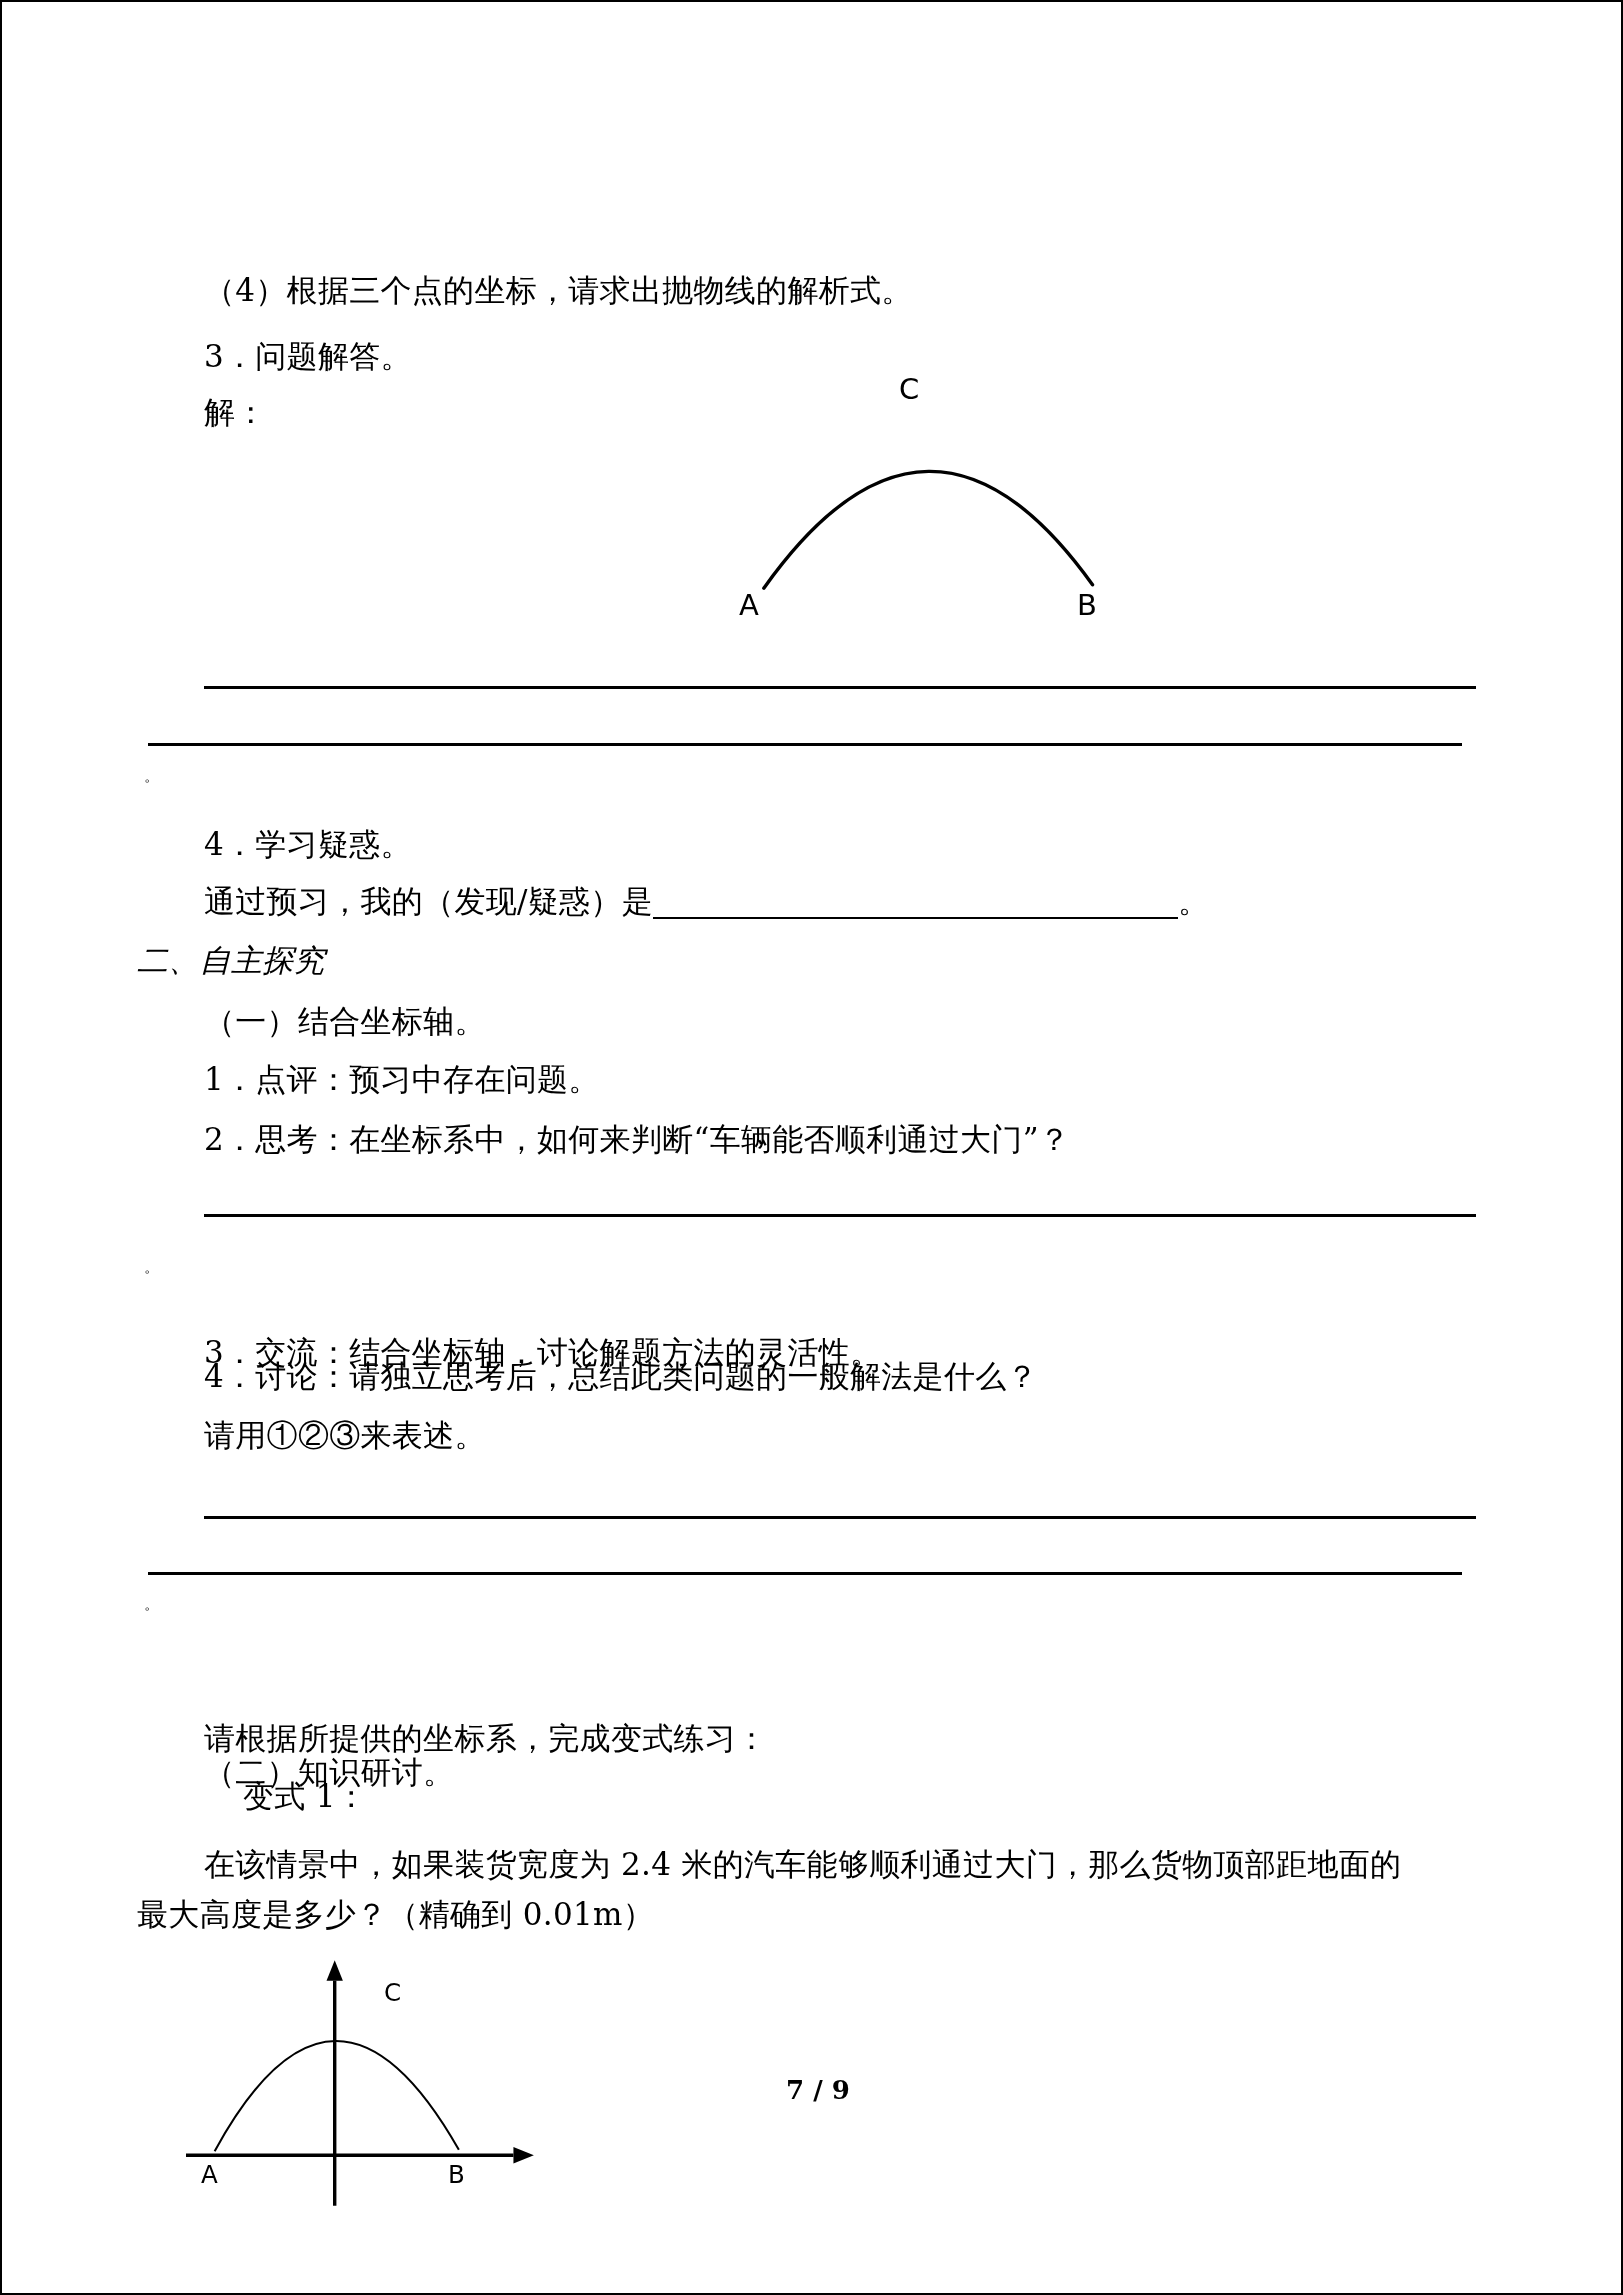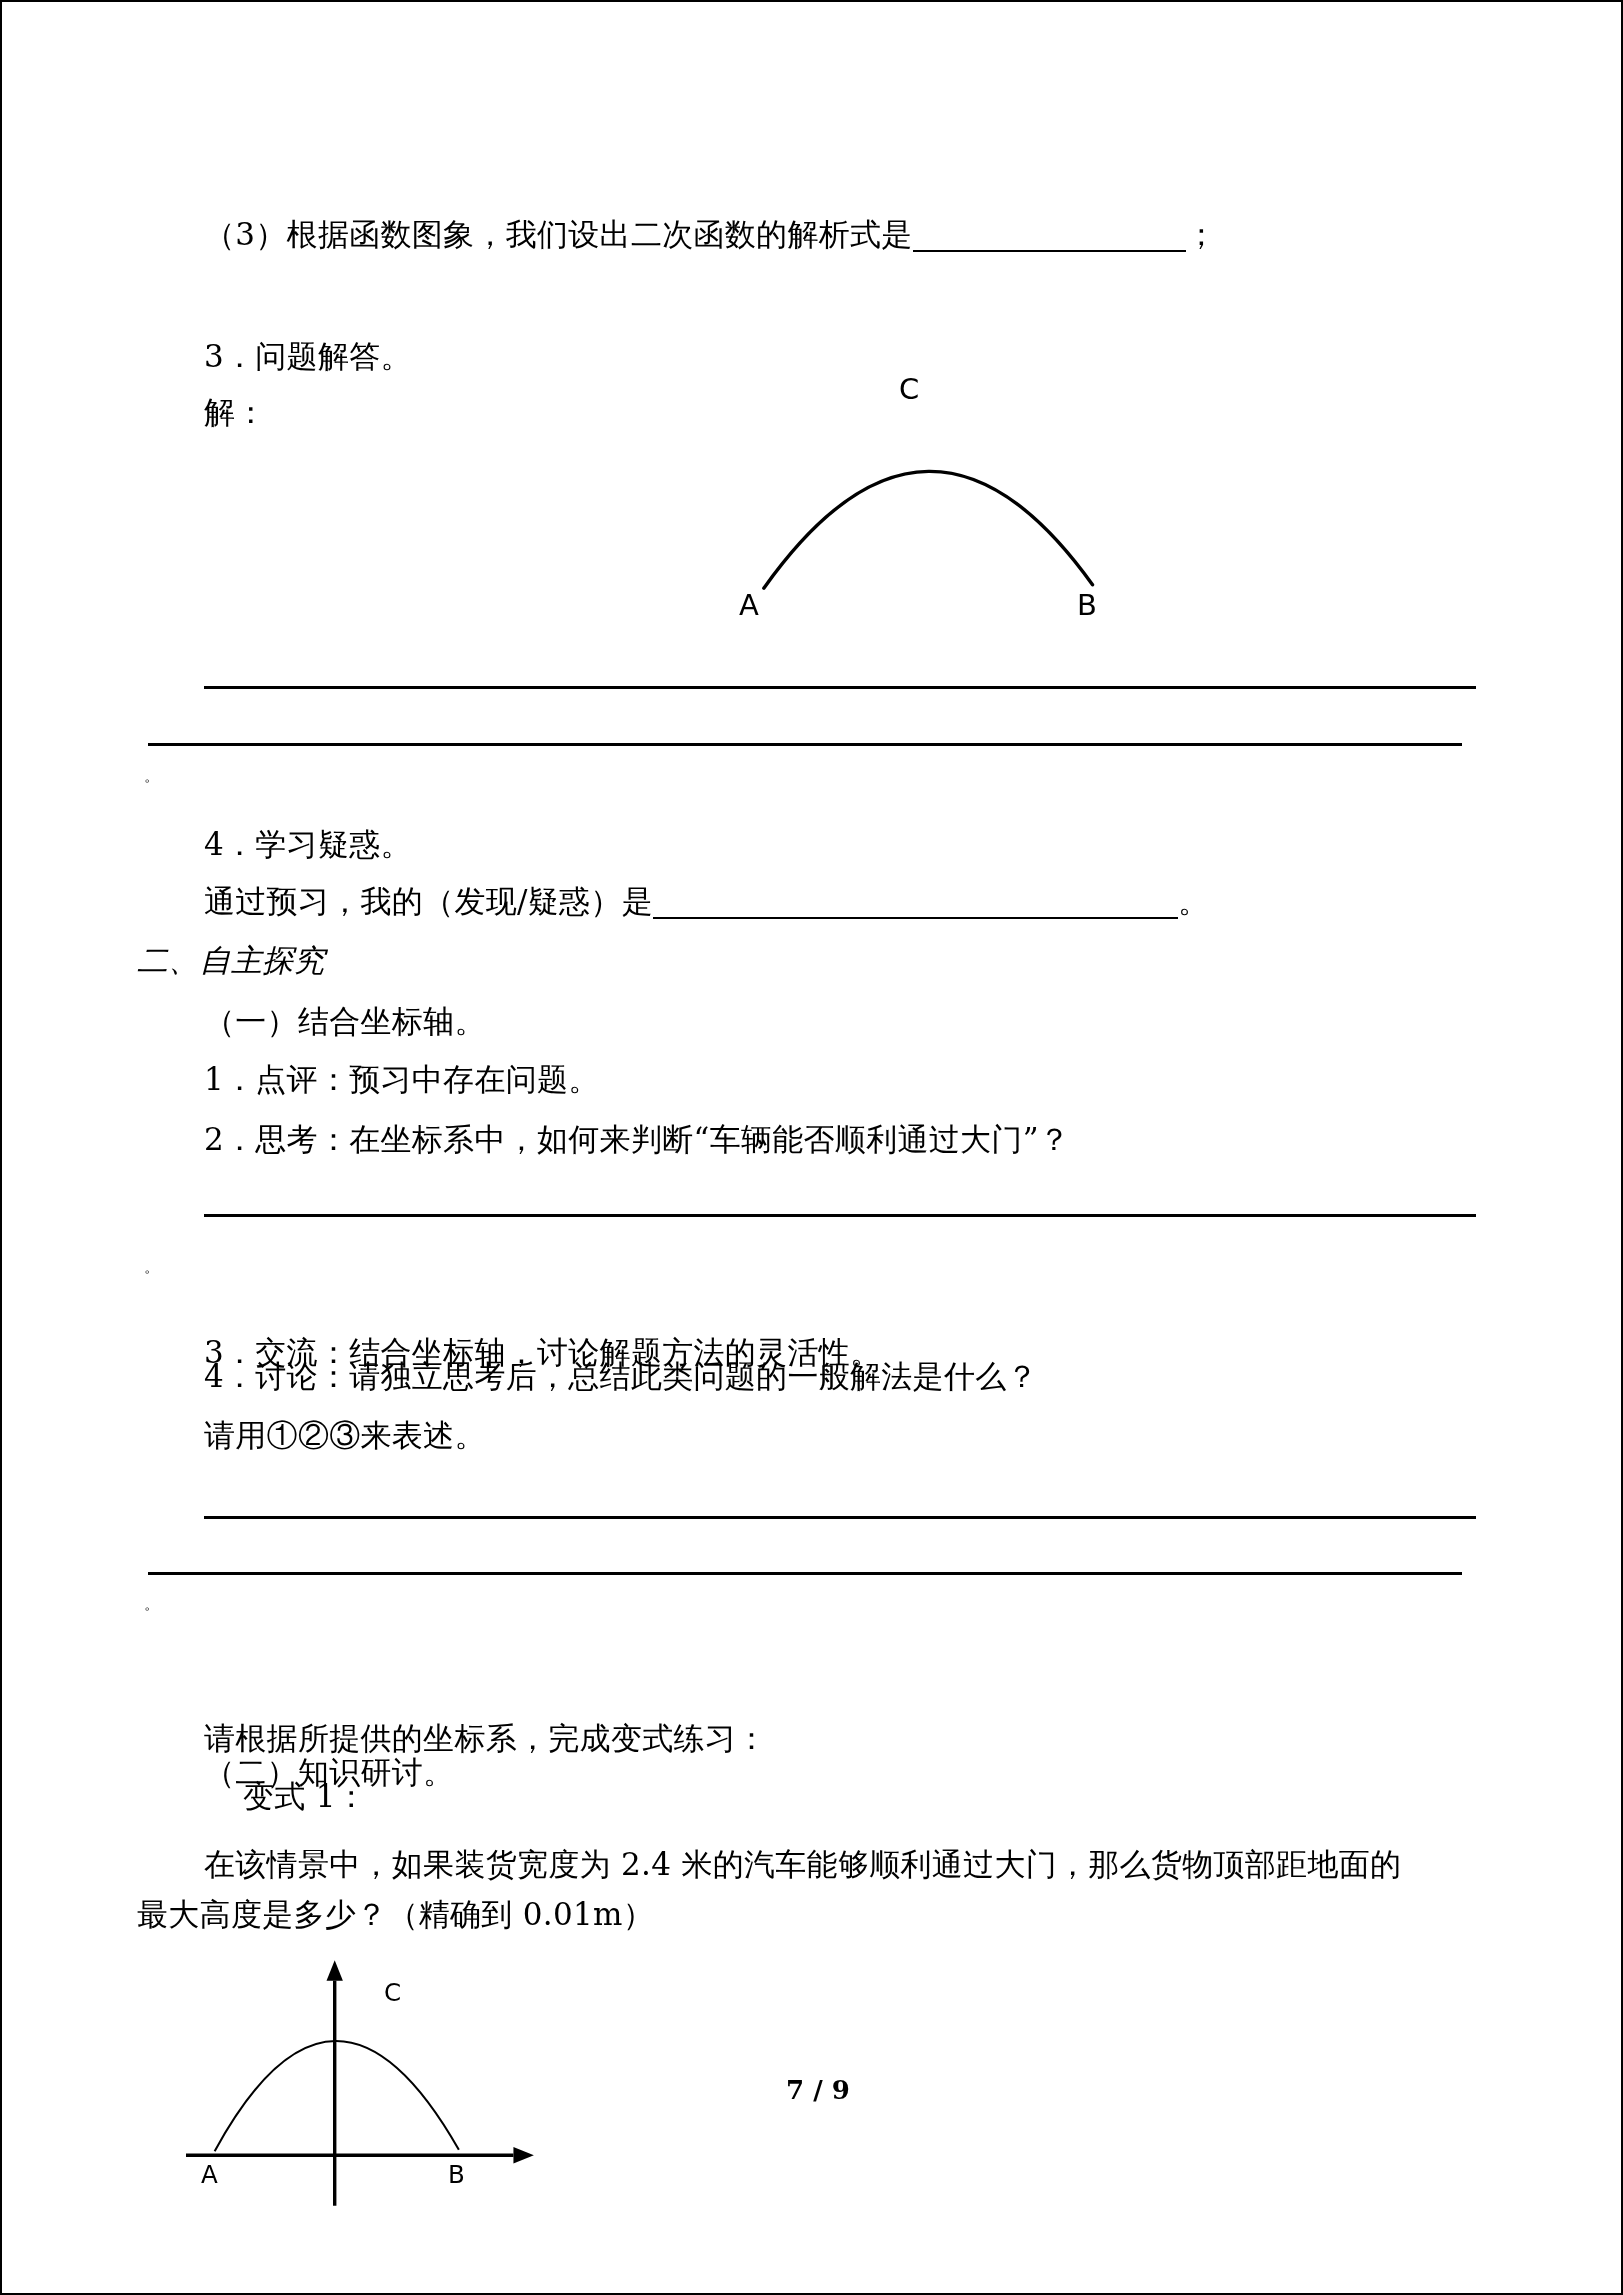--- a/index.html
+++ b/index.html
@@ -74,22 +74,22 @@
     font-size: 24.5px;
     color: #000000;
   }
 </style>
 </head>
 <body>
 
 <div id="page">
   <div class="doc-body">
 
-    <div class="line indent1" style="top:217px;"><span>（3）根据函数图象，我们设出二次函数的解析式是</span><span class="blank-inline" style="width:273px;"></span><span>；</span></div>
 
+    <div class="line indent1" style="top:273px;">（4）根据三个点的坐标，请求出抛物线的解析式。</div>
 
     <div class="line indent1" style="top:339px;">3．问题解答。</div>
 
     <div class="line indent1" style="top:395px;">解：</div>
 
     <div class="figure" style="left:695px; top:361px; width:491px; height:273px;">
       <svg width="491" height="273" viewBox="0 0 720 400" xmlns="http://www.w3.org/2000/svg">
         <path d="M 98 330 Q 340 -10 580 325" fill="none" stroke="#000000" stroke-width="5" stroke-linecap="round"></path>
       </svg>
       <span class="fig-label" style="left:202px; top:8.9px;">C</span>

